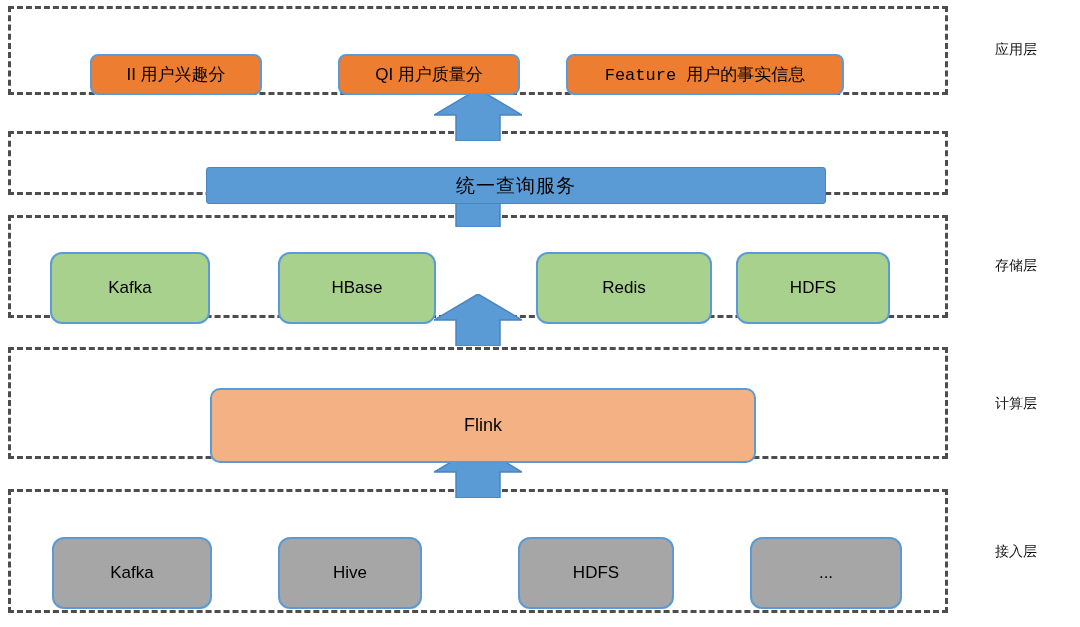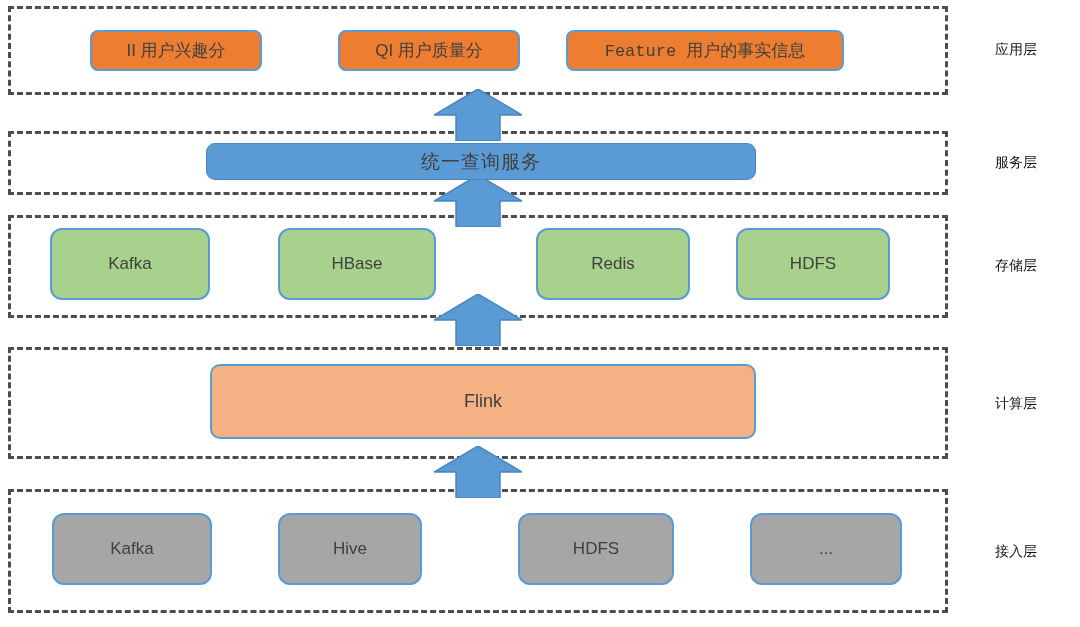--- a/index.html
+++ b/index.html
@@ -34,42 +34,43 @@
     color: #111111;
     line-height: 26px;
     z-index: 2;
     white-space: nowrap;
   }
   .node {
     position: absolute;
     display: flex;
     align-items: center;
     justify-content: center;
-    color: #404040;
+    color: #000000;
     box-sizing: border-box;
     z-index: 2;
     text-align: center;
     white-space: nowrap;
+    margin-top: 24px;
   }
   .app-box {
     top: 30px;
     height: 41px;
     background: #ED7D31;
     border: 2px solid #5B9BD5;
     border-radius: 8px;
     font-size: 17px;
   }
   .service-box {
     left: 206px;
     top: 143px;
-    width: 550px;
+    width: 620px;
     height: 37px;
     background: #5B9BD5;
     border: 1px solid #4A85C0;
-    border-radius: 9px;
+    border-radius: 3px;
     font-size: 19px;
     letter-spacing: 1px;
   }
   .storage-box {
     top: 228px;
     height: 72px;
     background: #A9D18E;
     border: 2px solid #5B9BD5;
     border-radius: 12px;
     font-size: 17px;
@@ -105,34 +106,33 @@
 
 <div class="canvas">
 
   <div class="layer" style="top:6px;   height:89px;"></div>
   <div class="layer" style="top:131px; height:64px;"></div>
   <div class="layer" style="top:215px; height:103px;"></div>
   <div class="layer" style="top:347px; height:112px;"></div>
   <div class="layer" style="top:489px; height:124px;"></div>
 
   <div class="layer-label" style="top:36px;">应用层</div>
-  <div class="layer-label" style="top:149px;">服务层</div>
   <div class="layer-label" style="top:252px;">存储层</div>
   <div class="layer-label" style="top:390px;">计算层</div>
   <div class="layer-label" style="top:538px;">接入层</div>
 
   <div class="node app-box" style="left:90px;  width:172px;">II 用户兴趣分</div>
   <div class="node app-box" style="left:338px; width:182px;">QI 用户质量分</div>
   <div class="node app-box" style="left:566px; width:278px;font-family:Liberation Mono, monospace;">Feature 用户的事实信息</div>
 
   <div class="node service-box">统一查询服务</div>
 
   <div class="node storage-box" style="left:50px;  width:160px;">Kafka</div>
   <div class="node storage-box" style="left:278px; width:158px;">HBase</div>
-  <div class="node storage-box" style="left:536px; width:154px;">Redis</div>
+  <div class="node storage-box" style="left:536px; width:176px;">Redis</div>
   <div class="node storage-box" style="left:736px; width:154px;">HDFS</div>
 
   <div class="node compute-box">Flink</div>
 
   <div class="node access-box" style="left:52px;  width:160px;">Kafka</div>
   <div class="node access-box" style="left:278px; width:144px;">Hive</div>
   <div class="node access-box" style="left:518px; width:156px;">HDFS</div>
   <div class="node access-box" style="left:750px; width:152px;">...</div>
 
   <svg class="arrow" style="top:89px;" viewBox="0 0 88 52">

